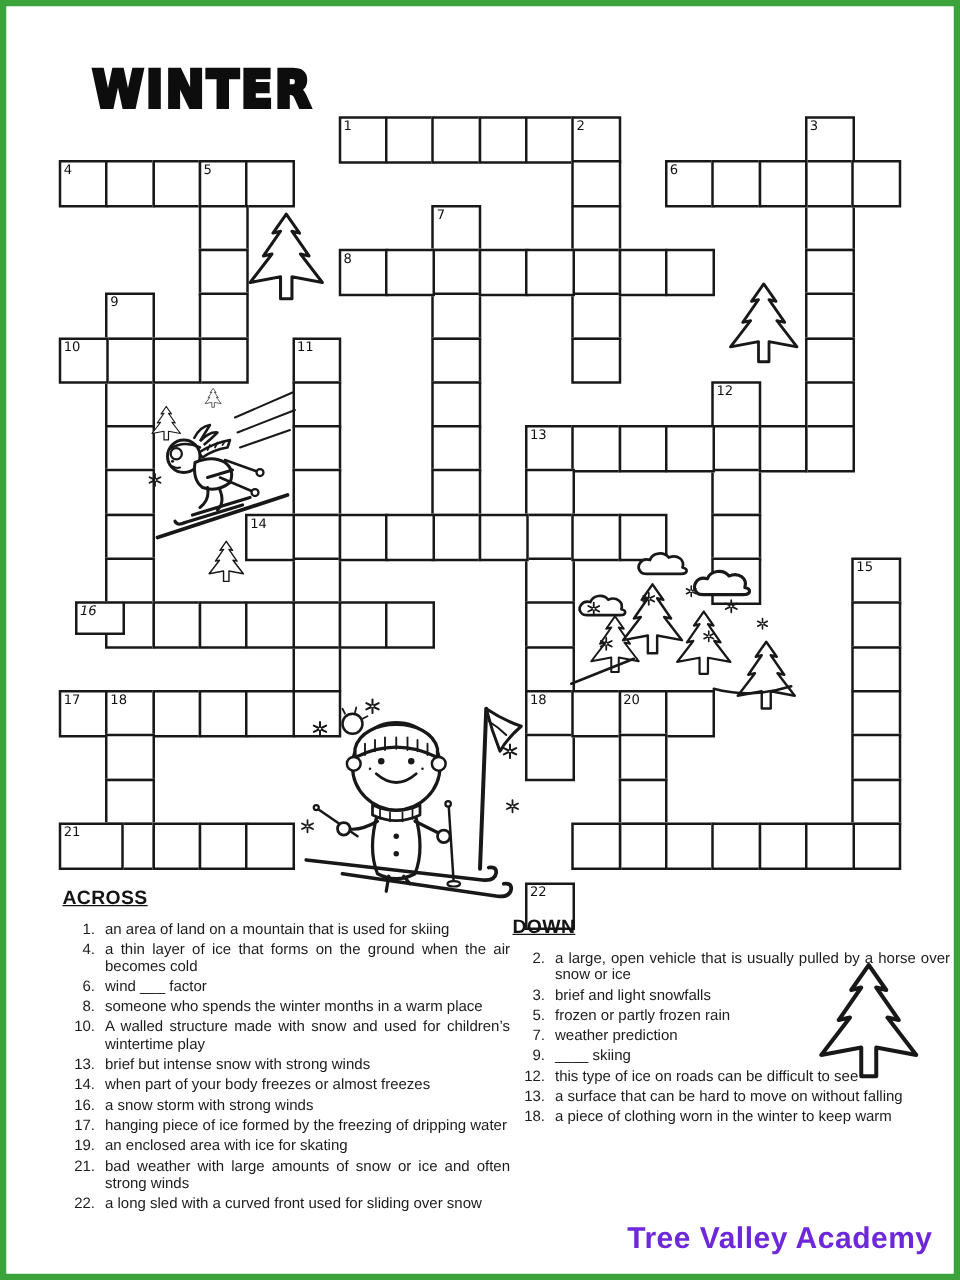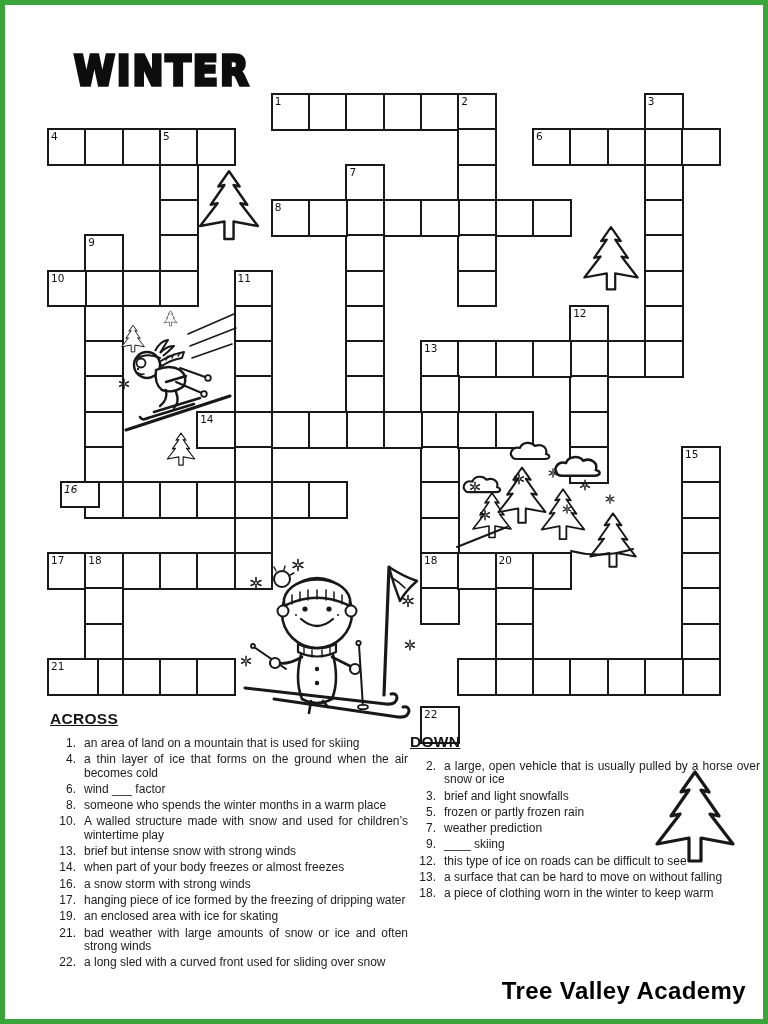--- a/index.html
+++ b/index.html
@@ -14,21 +14,21 @@
   .cnum{position:absolute;left:2px;top:0px;font-size:10.5px;line-height:12px;
         font-family:"DejaVu Sans",sans-serif;color:#111;}
   
   .cluecol{position:absolute;z-index:5;}
   .cluehead{font-size:15.5px;font-weight:bold;text-decoration:underline;margin:0 0 9px 0;
             letter-spacing:.3px;color:#141414;}
   .clue{display:flex;margin-bottom:3px;font-size:12px;line-height:13.3px;color:#1c1c1c;}
   .clue .num{width:26px;text-align:right;flex:none;}
   .clue .txt{margin-left:8px;flex:1;text-align:justify;}
   .brand{position:absolute;top:977px;right:22px;font-size:24px;font-weight:bold;
-         color:#000000;letter-spacing:.4px;z-index:5;}
+         color:#6d28d9;letter-spacing:.4px;z-index:5;}
   .deco{position:absolute;z-index:2;}
   svg .ln{fill:none;stroke:#181818;stroke-linecap:round;stroke-linejoin:round;}
   svg .wh{fill:#ffffff;stroke:#181818;stroke-linejoin:round;}
 </style>
 </head>
 <body>
 
 <div class="page">
   <div class="frame"></div>
 

